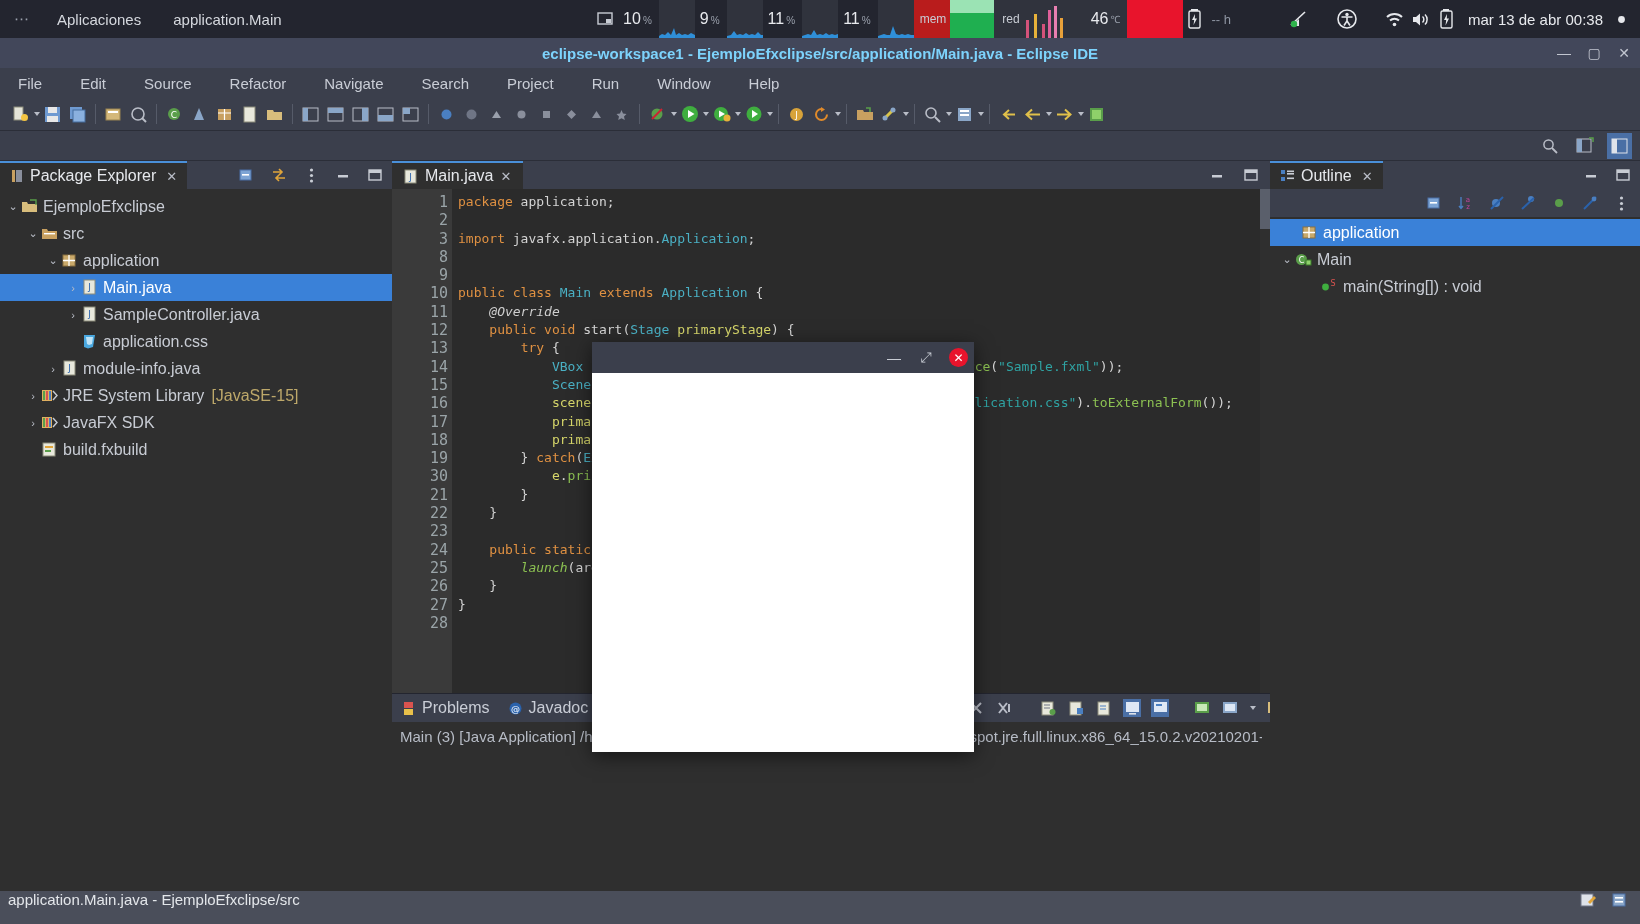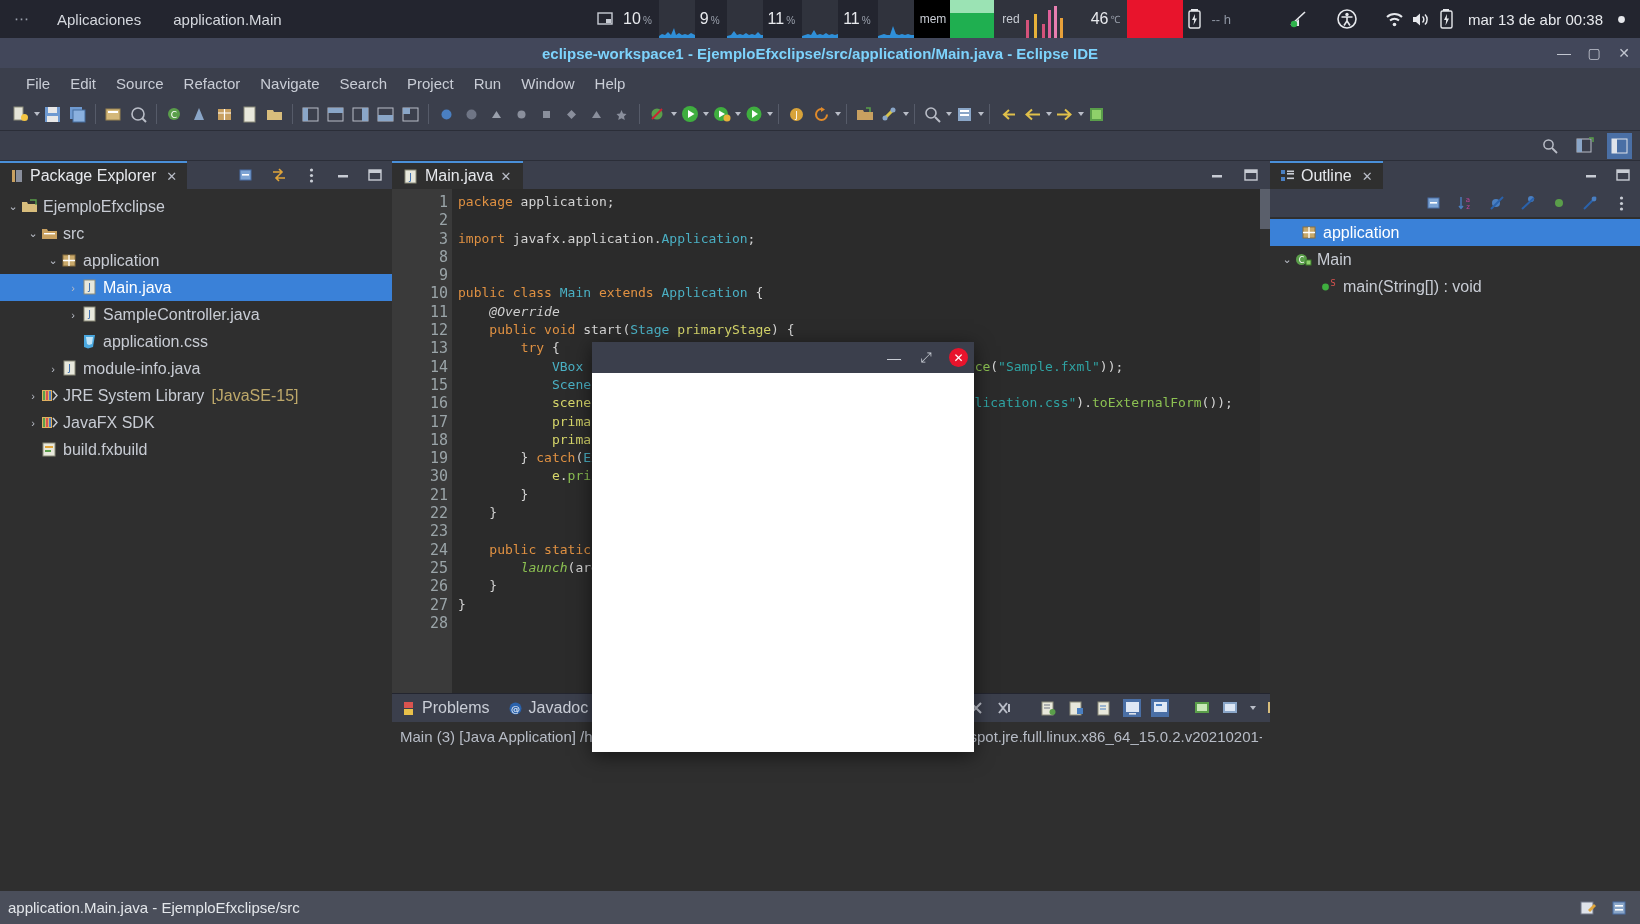--- a/index.html
+++ b/index.html
@@ -28,21 +28,21 @@
     display: flex; align-items: center; height: 38px;
     padding: 0 5px; position: relative;
   }
   .tray-pct { font-size: 16px; color: #e8eaee; }
   .tray-pct .u { font-size: 10px; color: #9aa0ac; margin-left: 2px;}
   .minigraph {
     width: 36px; height: 38px; background: #30333d;
     position: relative; overflow: hidden; margin-left: 2px;
   }
   .minigraph svg { position: absolute; bottom: 0; left: 0; }
-  .memwrap { display:flex; align-items:center; height:38px; background:#000000; padding-left:6px;}
+  .memwrap { display:flex; align-items:center; height:38px; background:#b91c1c; padding-left:6px;}
   .memlabel { font-size: 12px; color:#c8ccd4; margin-right:4px; }
   .membar { width: 44px; height: 38px; background:#1faf50; position:relative;}
   .membar .top { position:absolute; top:0; left:0; right:0; height:13px; background:#9be3b4;}
   .redwrap { display:flex; align-items:center; height:38px; background:#30333d; padding-left:8px;}
   .redlabel { font-size:12px; color:#c8ccd4; margin-right:2px;}
   .netgraph { width: 46px; height:38px; position:relative; background:#30333d;}
   .tempcell { display:flex; align-items:baseline; height:38px; background:#30333d; padding:0 7px; align-items:center;}
   .tempcell .v { font-size:16px; color:#e8eaee;margin-left:16px;}
   .tempcell .u { font-size:10px; color:#9aa0ac; margin-left:2px;}
   .redblock { width: 56px; height: 38px; background:#e8142c; }
@@ -61,22 +61,22 @@
     height: 30px; background: #42475a;
     display: flex; align-items: center; justify-content: center;
     position: relative;
   }
   #title-bar .t { color: #7dd3fc; font-size: 15px; font-weight: bold; }
   #title-bar .wbtns { position:absolute; right: 8px; top:0; height:30px; display:flex; align-items:center; gap:14px;}
   .wbtn { color:#c2c6d0; font-size:14px; width:16px; text-align:center; line-height:1;}
 
   #menu-bar {
     height: 30px; background: #3b3f4c;
-    display: flex; align-items: flex-start; padding-left: 16px;
-    color: #c9cdd6; font-size: 15px;
+    display: flex; align-items: flex-start; padding-left: 8px;
+    color: #c9cdd6; font-size: 15px; gap: 18px;
   }
   #menu-bar .m { padding: 0 10px; height:30px; display:flex; align-items:center;}
 
   #toolbar {
     height: 33px; background: #3b3f4c;
     display:flex; align-items:center; padding-left:8px; gap:0;
     border-bottom: 1px solid #2b2e38;
   }
   .tb { width: 25px; height: 26px; display:flex; align-items:center; justify-content:center; position:relative;}
   .tb-sep { width: 1px; height: 20px; background:#565b69; margin: 0 5px;}
@@ -148,21 +148,21 @@
   .cons-tab.active { background:#2f2f2f; color:#ffffff; border-top:2px solid #4a90d9;}
   .cons-tools { flex:1; display:flex; align-items:center; justify-content:flex-end; gap:10px; padding-right:8px;}
   #cons-body { flex:1; background:#2f2f2f; padding:6px 8px; color:#b7bcc6; font-size:15px; overflow:hidden;}
 
   
   #right-view { width: 370px; display:flex; flex-direction:column; background:#2f2f2f;}
   #outline-list { flex:1; padding-top:2px; font-size:16px; color:#c8ccd4;}
 
   
   #status-bar {
-    height: 33px; background:#4a4e5a; display:flex; align-items:center;
+    height: 33px; background:#4a4e5a; display:flex; 
     color:#e3e6ea; font-size:15px; padding-left:8px; position:relative;
   }
   #status-bar .right { position:absolute; right:10px; display:flex; align-items:center; gap:14px;}
 
   
   #fx-window {
     position:absolute; left:592px; top:181px; width:382px; height:410px;
     background:#ffffff; box-shadow:0 4px 18px rgba(0,0,0,.55);
   }
   #fx-title { height:31px; background:#3b3f4c; display:flex; align-items:center; justify-content:flex-end; padding-right:6px; gap:14px;}

